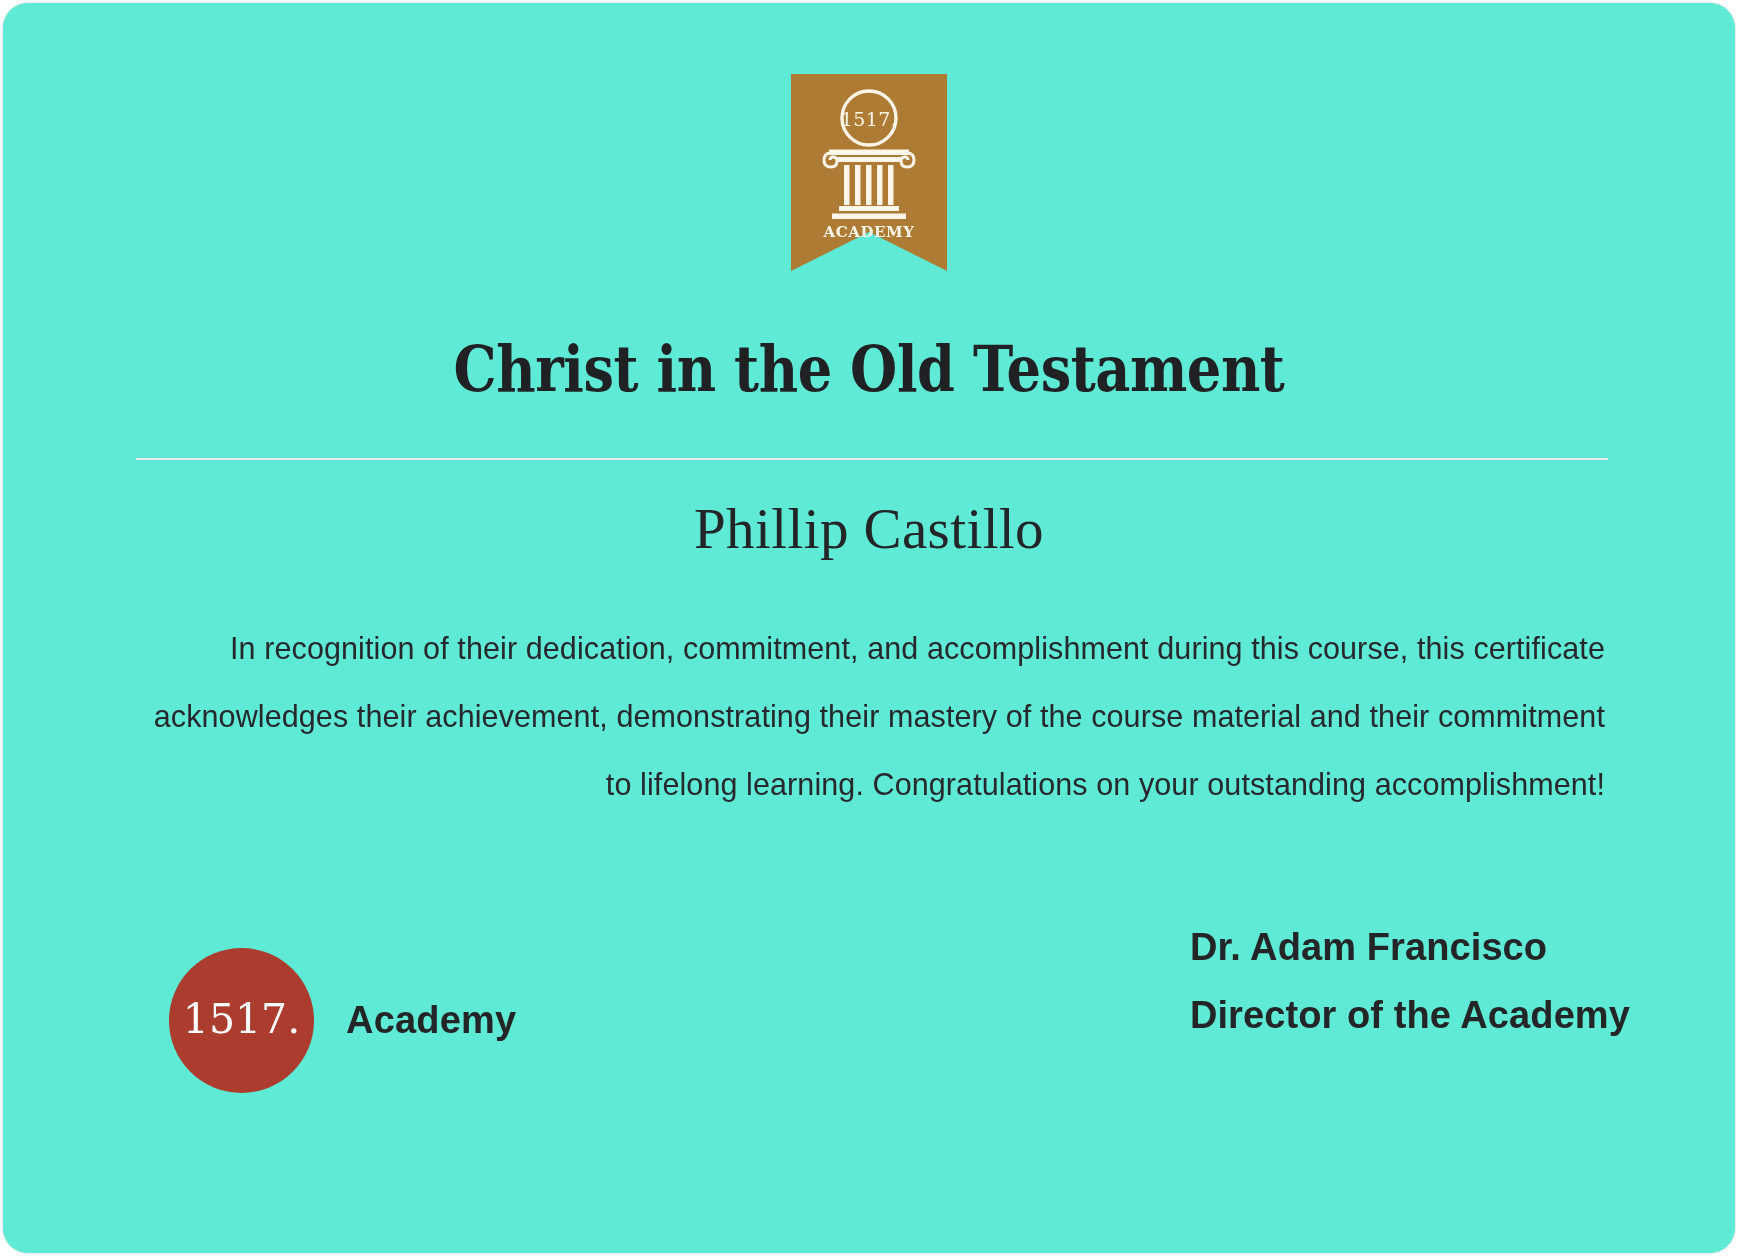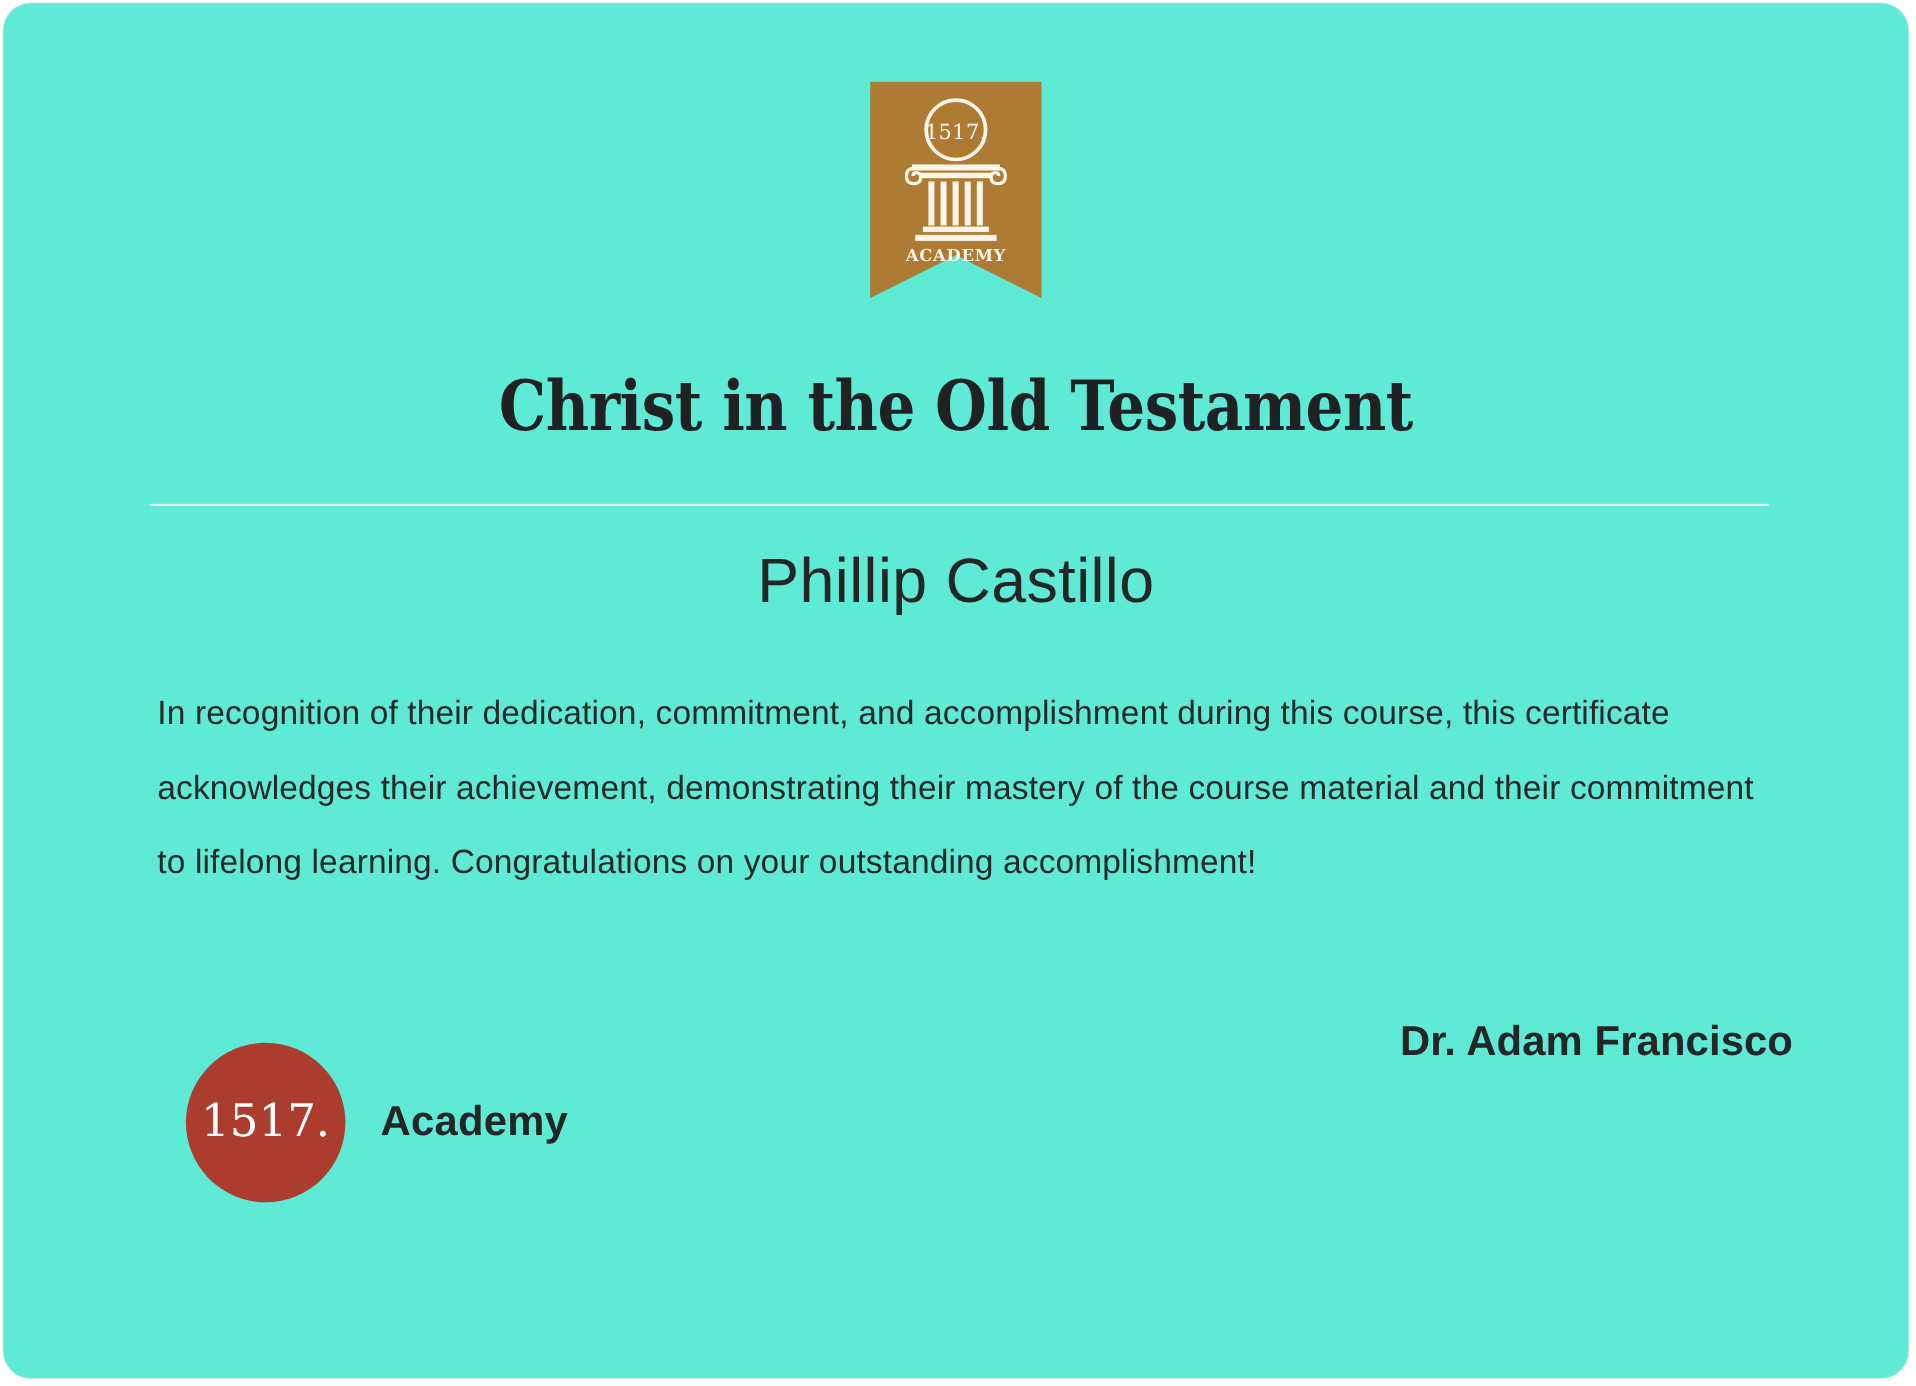--- a/index.html
+++ b/index.html
@@ -72,35 +72,35 @@
     background: #e9eaec;
   }
 
   
   .recipient-name {
     position: absolute;
     left: 0;
     right: 0;
     top: 494px;
     text-align: center;
-    font-family: Liberation Sans, sans-serif;
+    font-family: Liberation Serif, serif;
     font-weight: normal;
     font-size: 57px;
     line-height: 1.12;
     letter-spacing: 0.4px;
     color: #232527;
   }
 
   
   .recognition-text {
     position: absolute;
     left: 140px;
     width: 1462px;
     top: 611px;
-    text-align: left;
+    text-align: right;
     font-family: "Liberation Sans", sans-serif;
     font-weight: normal;
     font-size: 30.5px;
     line-height: 68px;
     letter-spacing: 0.1px;
     color: #26282b;
   }
 
   
   .footer-row {
@@ -218,17 +218,18 @@
 
     <div class="seal-group">
       <div class="seal-circle">
         <span class="seal-text">1517.</span>
       </div>
       <div class="seal-label">Academy</div>
     </div>
 
     <div class="signature-block">
       <div class="signature-name">Dr. Adam Francisco</div>
+      <div class="signature-role">Director of the Academy</div>
     </div>
 
   </div>
 
 </div>
 
 </body></html>

